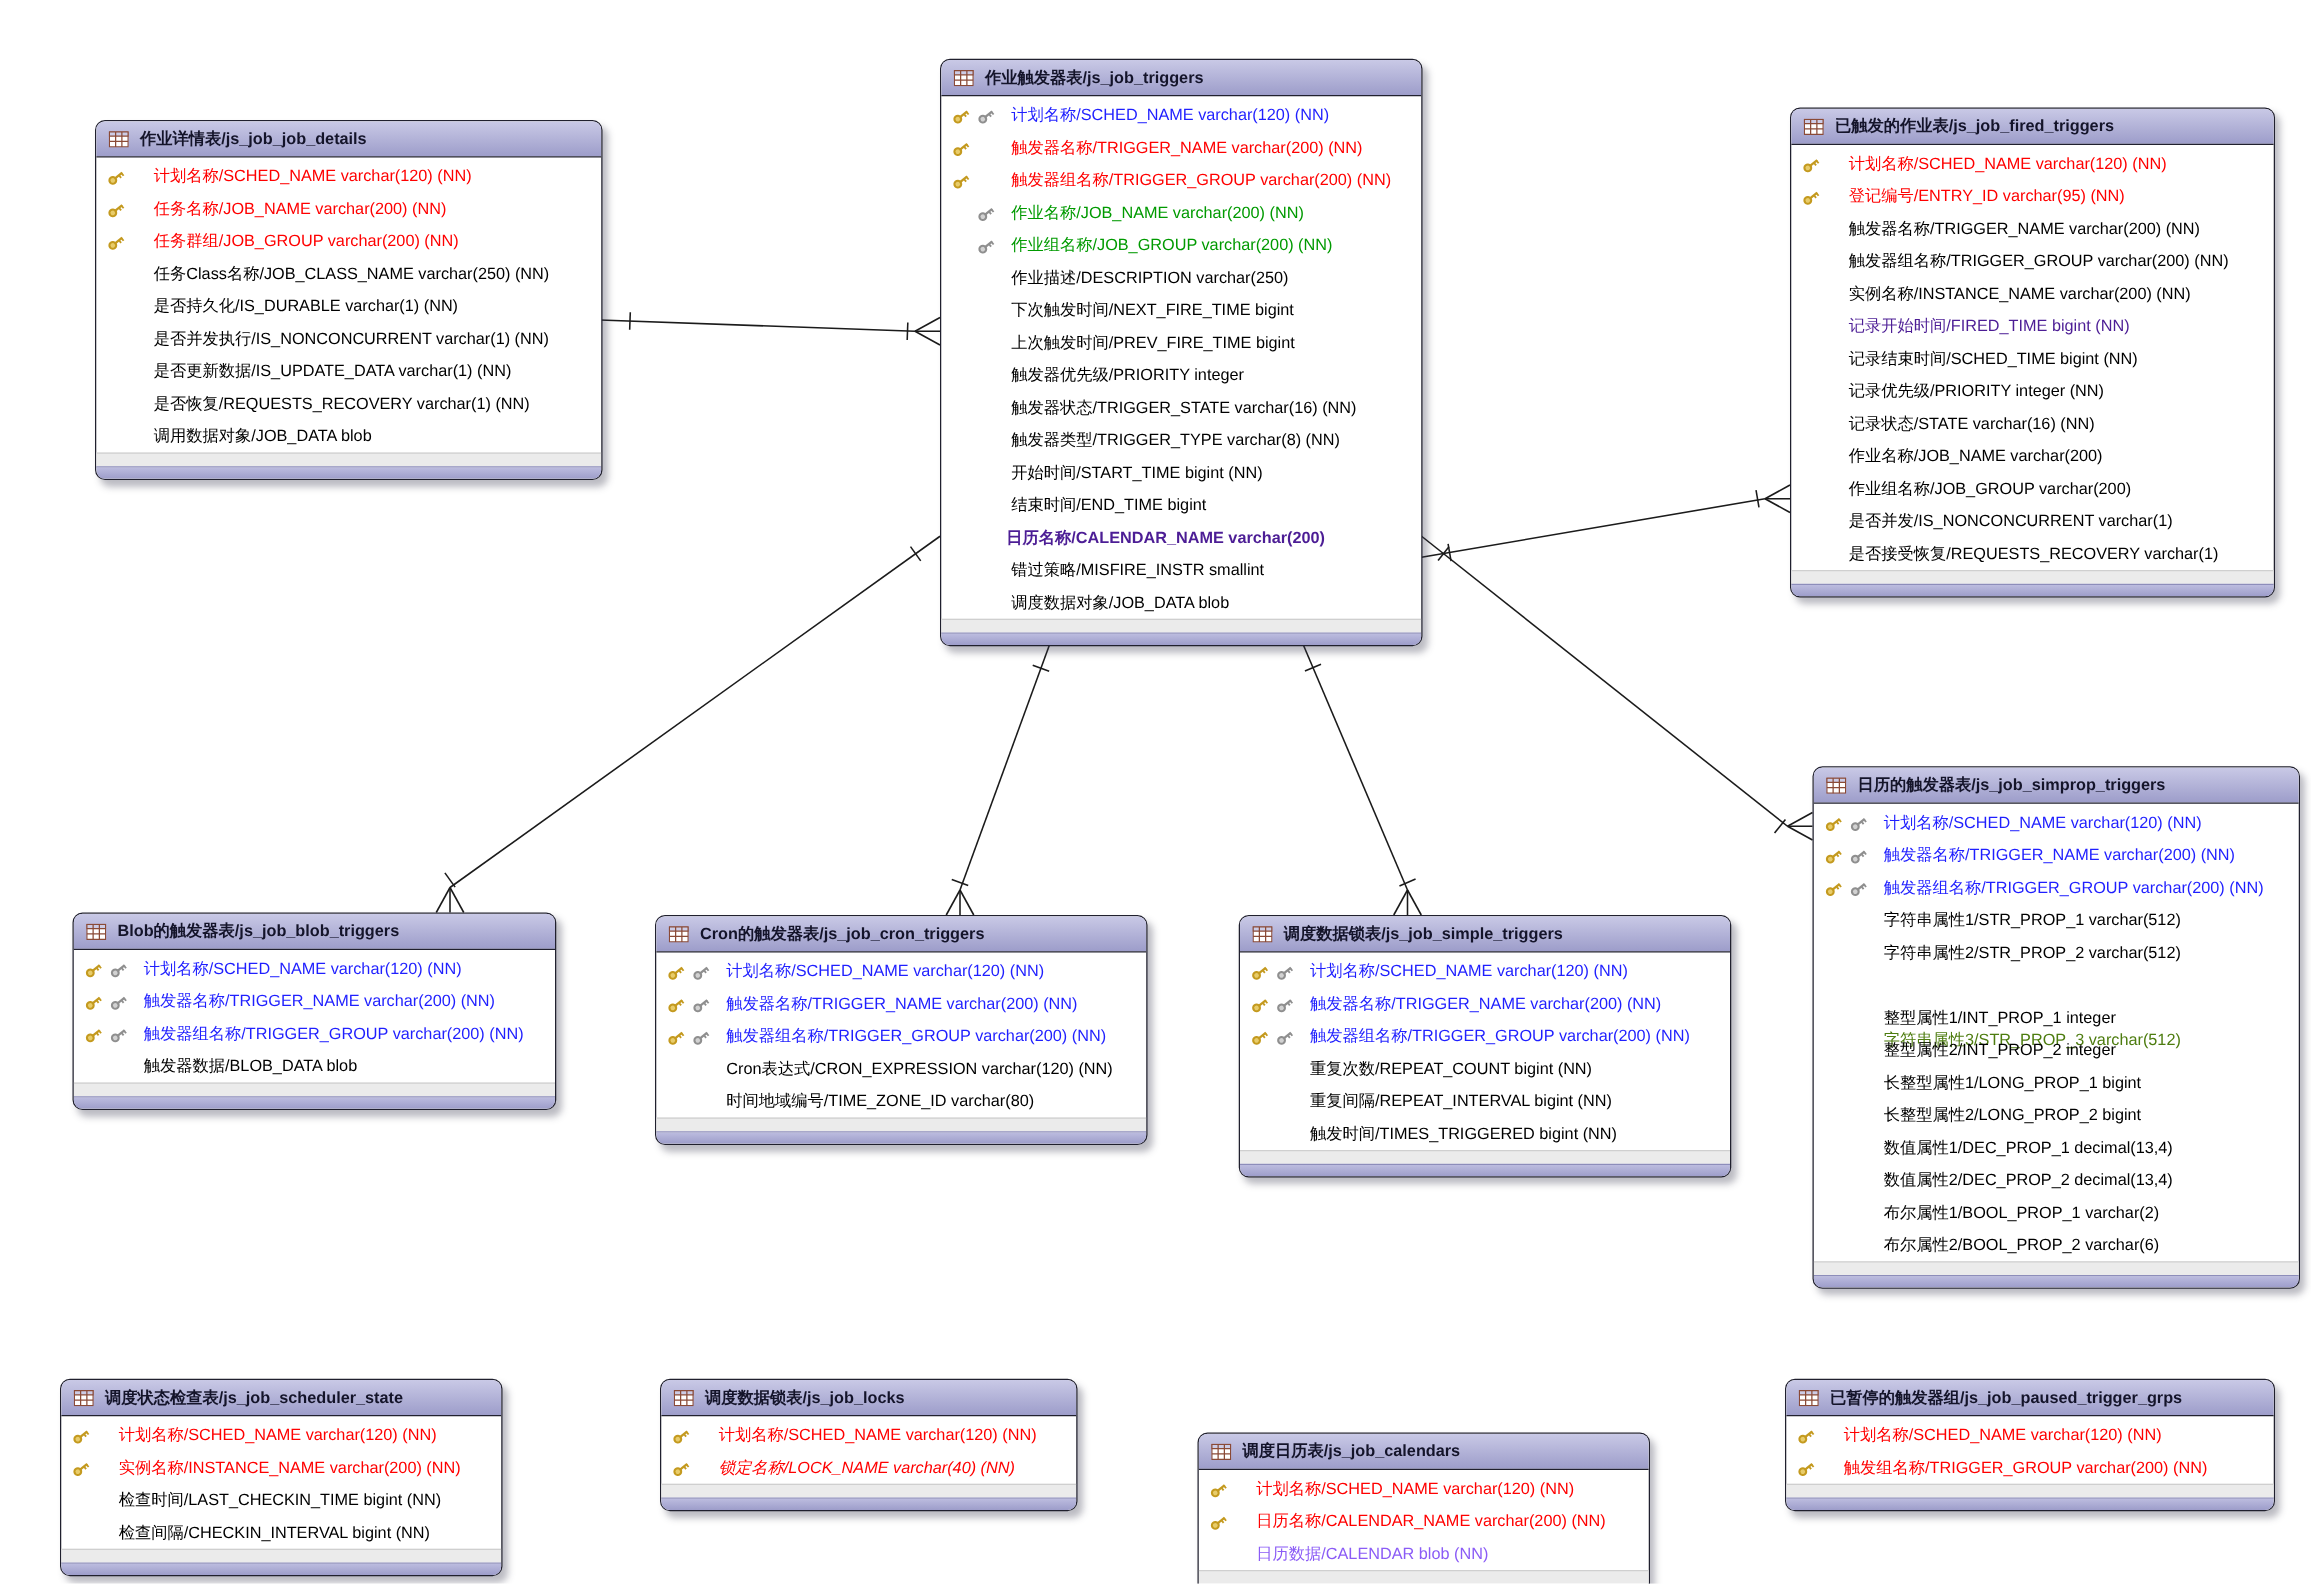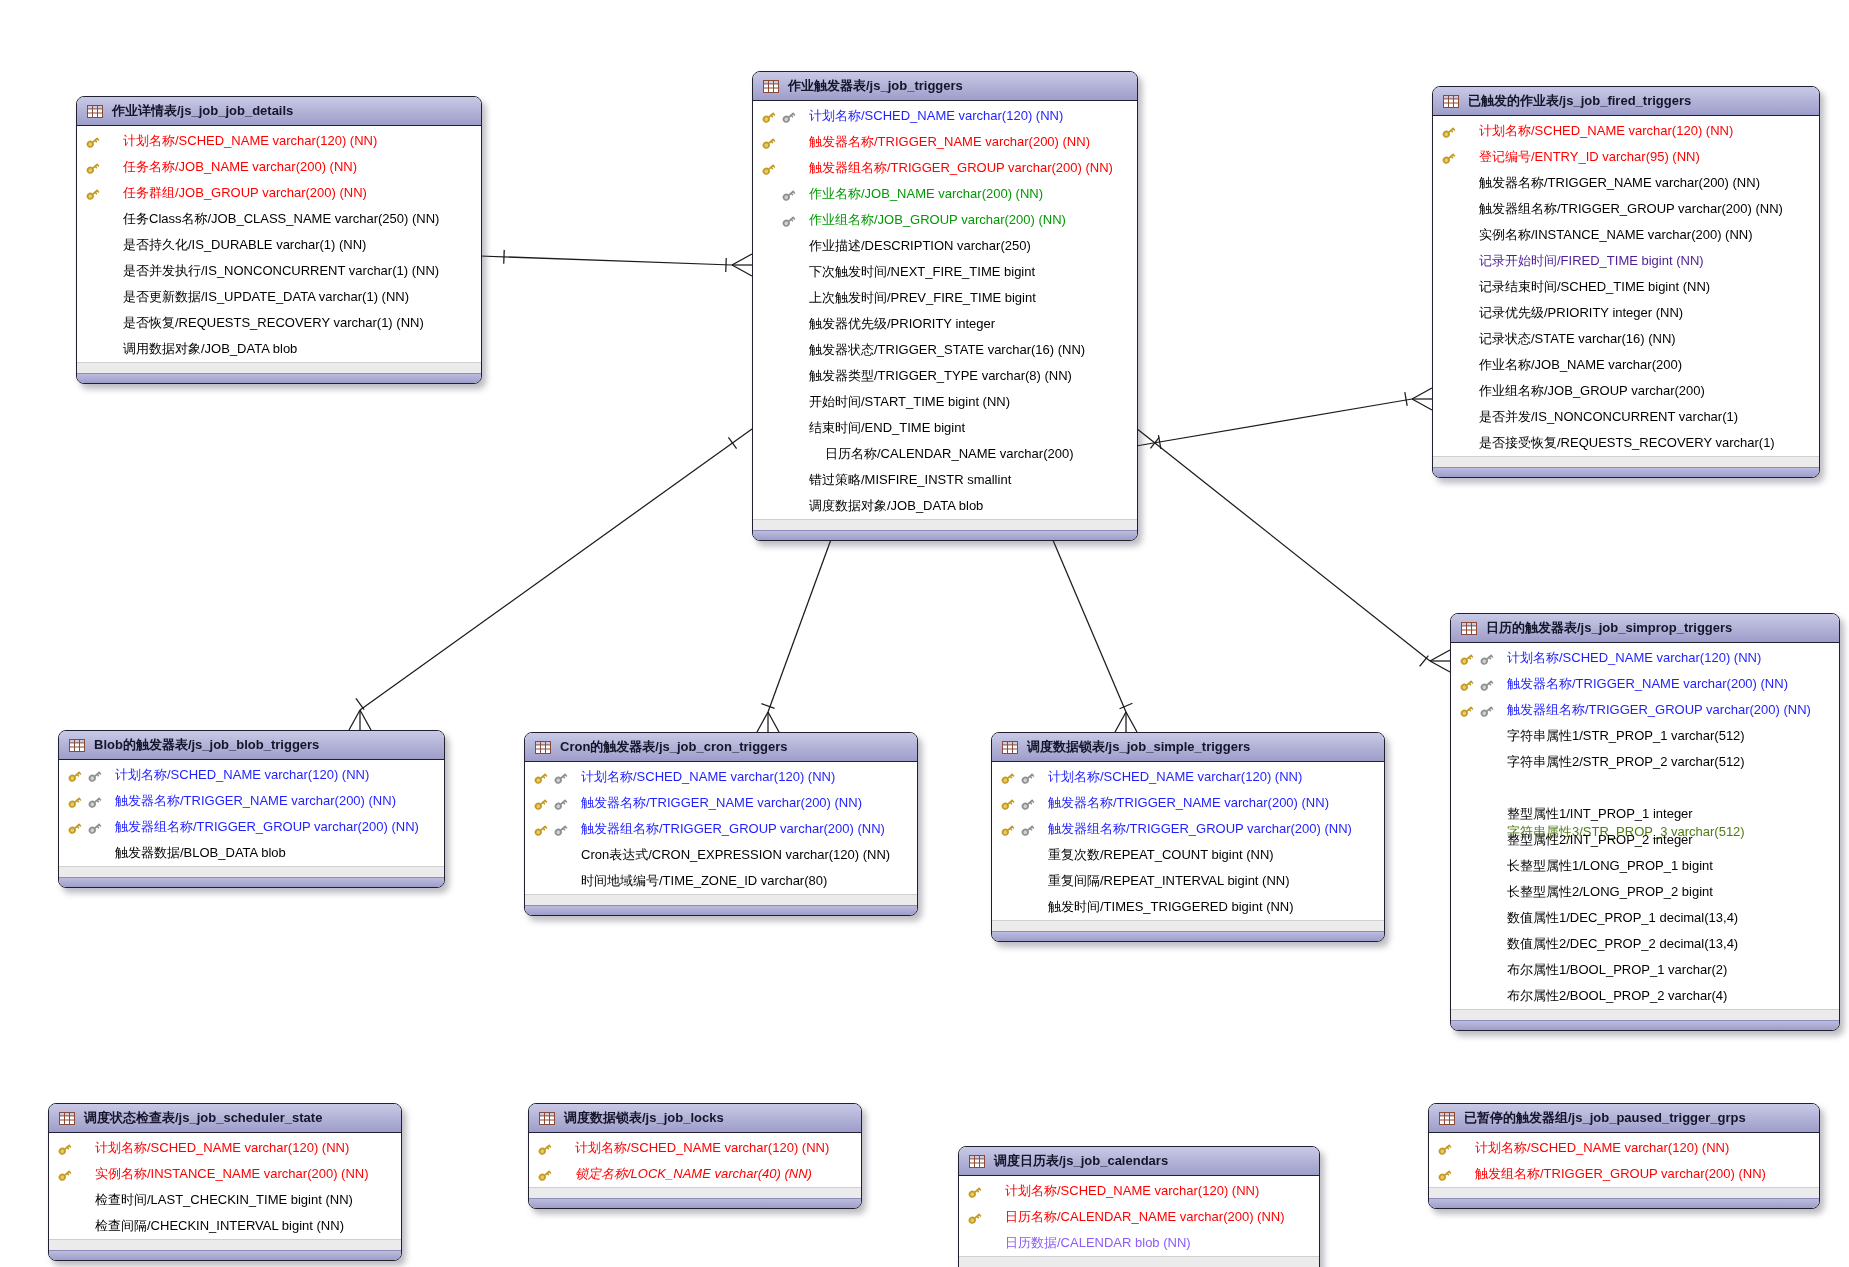--- a/index.html
+++ b/index.html
@@ -128,21 +128,21 @@
         <div class="field">
           <span class="ftext" style="left: 46px; color: rgb(0, 0, 0);">是否恢复/REQUESTS_RECOVERY varchar(1) (NN)</span>
         </div>
         <div class="field">
           <span class="ftext" style="left: 46px; color: rgb(0, 0, 0);">调用数据对象/JOB_DATA blob</span>
         </div>
       </div>
       <div class="entity-footer"></div>
       <div class="entity-footer2"></div>
     </div>
-    <div class="entity" style="left: 752px; top: 47px; width: 384px; margin-top: 24px;">
+    <div class="entity" style="left: 752px; top: 47px; width: 384px;">
       <div class="entity-header">
         <span style="display: inline-flex; align-items: center;">
           <svg width="16" height="13" viewBox="0 0 16 13">
             <rect x="0.5" y="0.5" width="15" height="12" fill="#ffffff" stroke="#8a4a36"></rect>
             <rect x="0.5" y="0.5" width="15" height="3.4" fill="#ccccE6" stroke="#8a4a36"></rect>
             <line x1="5.5" y1="0.5" x2="5.5" y2="12.5" stroke="#8a4a36"></line>
             <line x1="10.5" y1="0.5" x2="10.5" y2="12.5" stroke="#8a4a36"></line>
             <line x1="0.5" y1="8" x2="15.5" y2="8" stroke="#8a4a36"></line>
           </svg>
         </span>
@@ -230,21 +230,21 @@
         <div class="field">
           <span class="ftext" style="left: 56px; color: rgb(0, 0, 0);">触发器类型/TRIGGER_TYPE varchar(8) (NN)</span>
         </div>
         <div class="field">
           <span class="ftext" style="left: 56px; color: rgb(0, 0, 0);">开始时间/START_TIME bigint (NN)</span>
         </div>
         <div class="field">
           <span class="ftext" style="left: 56px; color: rgb(0, 0, 0);">结束时间/END_TIME bigint</span>
         </div>
         <div class="field">
-          <span class="ftext" style="left: 72px; color: #000000;">日历名称/CALENDAR_NAME varchar(200)</span>
+          <span class="ftext" style="left: 52px; color: #4c1d95; font-weight: bold;">日历名称/CALENDAR_NAME varchar(200)</span>
         </div>
         <div class="field">
           <span class="ftext" style="left: 56px; color: rgb(0, 0, 0);">错过策略/MISFIRE_INSTR smallint</span>
         </div>
         <div class="field">
           <span class="ftext" style="left: 56px; color: rgb(0, 0, 0);">调度数据对象/JOB_DATA blob</span>
         </div>
       </div>
       <div class="entity-footer"></div>
       <div class="entity-footer2"></div>
@@ -417,21 +417,21 @@
         <div class="field">
           <span class="ftext" style="left: 56px; color: rgb(0, 0, 0);">数值属性1/DEC_PROP_1 decimal(13,4)</span>
         </div>
         <div class="field">
           <span class="ftext" style="left: 56px; color: rgb(0, 0, 0);">数值属性2/DEC_PROP_2 decimal(13,4)</span>
         </div>
         <div class="field">
           <span class="ftext" style="left: 56px; color: rgb(0, 0, 0);">布尔属性1/BOOL_PROP_1 varchar(2)</span>
         </div>
         <div class="field">
-          <span class="ftext" style="left: 56px; color: rgb(0, 0, 0);">布尔属性2/BOOL_PROP_2 varchar(4)</span>
+          <span class="ftext" style="left: 56px; color: rgb(0, 0, 0);">布尔属性2/BOOL_PROP_2 varchar(6)</span>
         </div>
       </div>
       <div class="entity-footer"></div>
       <div class="entity-footer2"></div>
     </div>
     <div class="entity" style="left: 58px; top: 730px; width: 385px;">
       <div class="entity-header">
         <span style="display: inline-flex; align-items: center;">
           <svg width="16" height="13" viewBox="0 0 16 13">
             <rect x="0.5" y="0.5" width="15" height="12" fill="#ffffff" stroke="#8a4a36"></rect>

